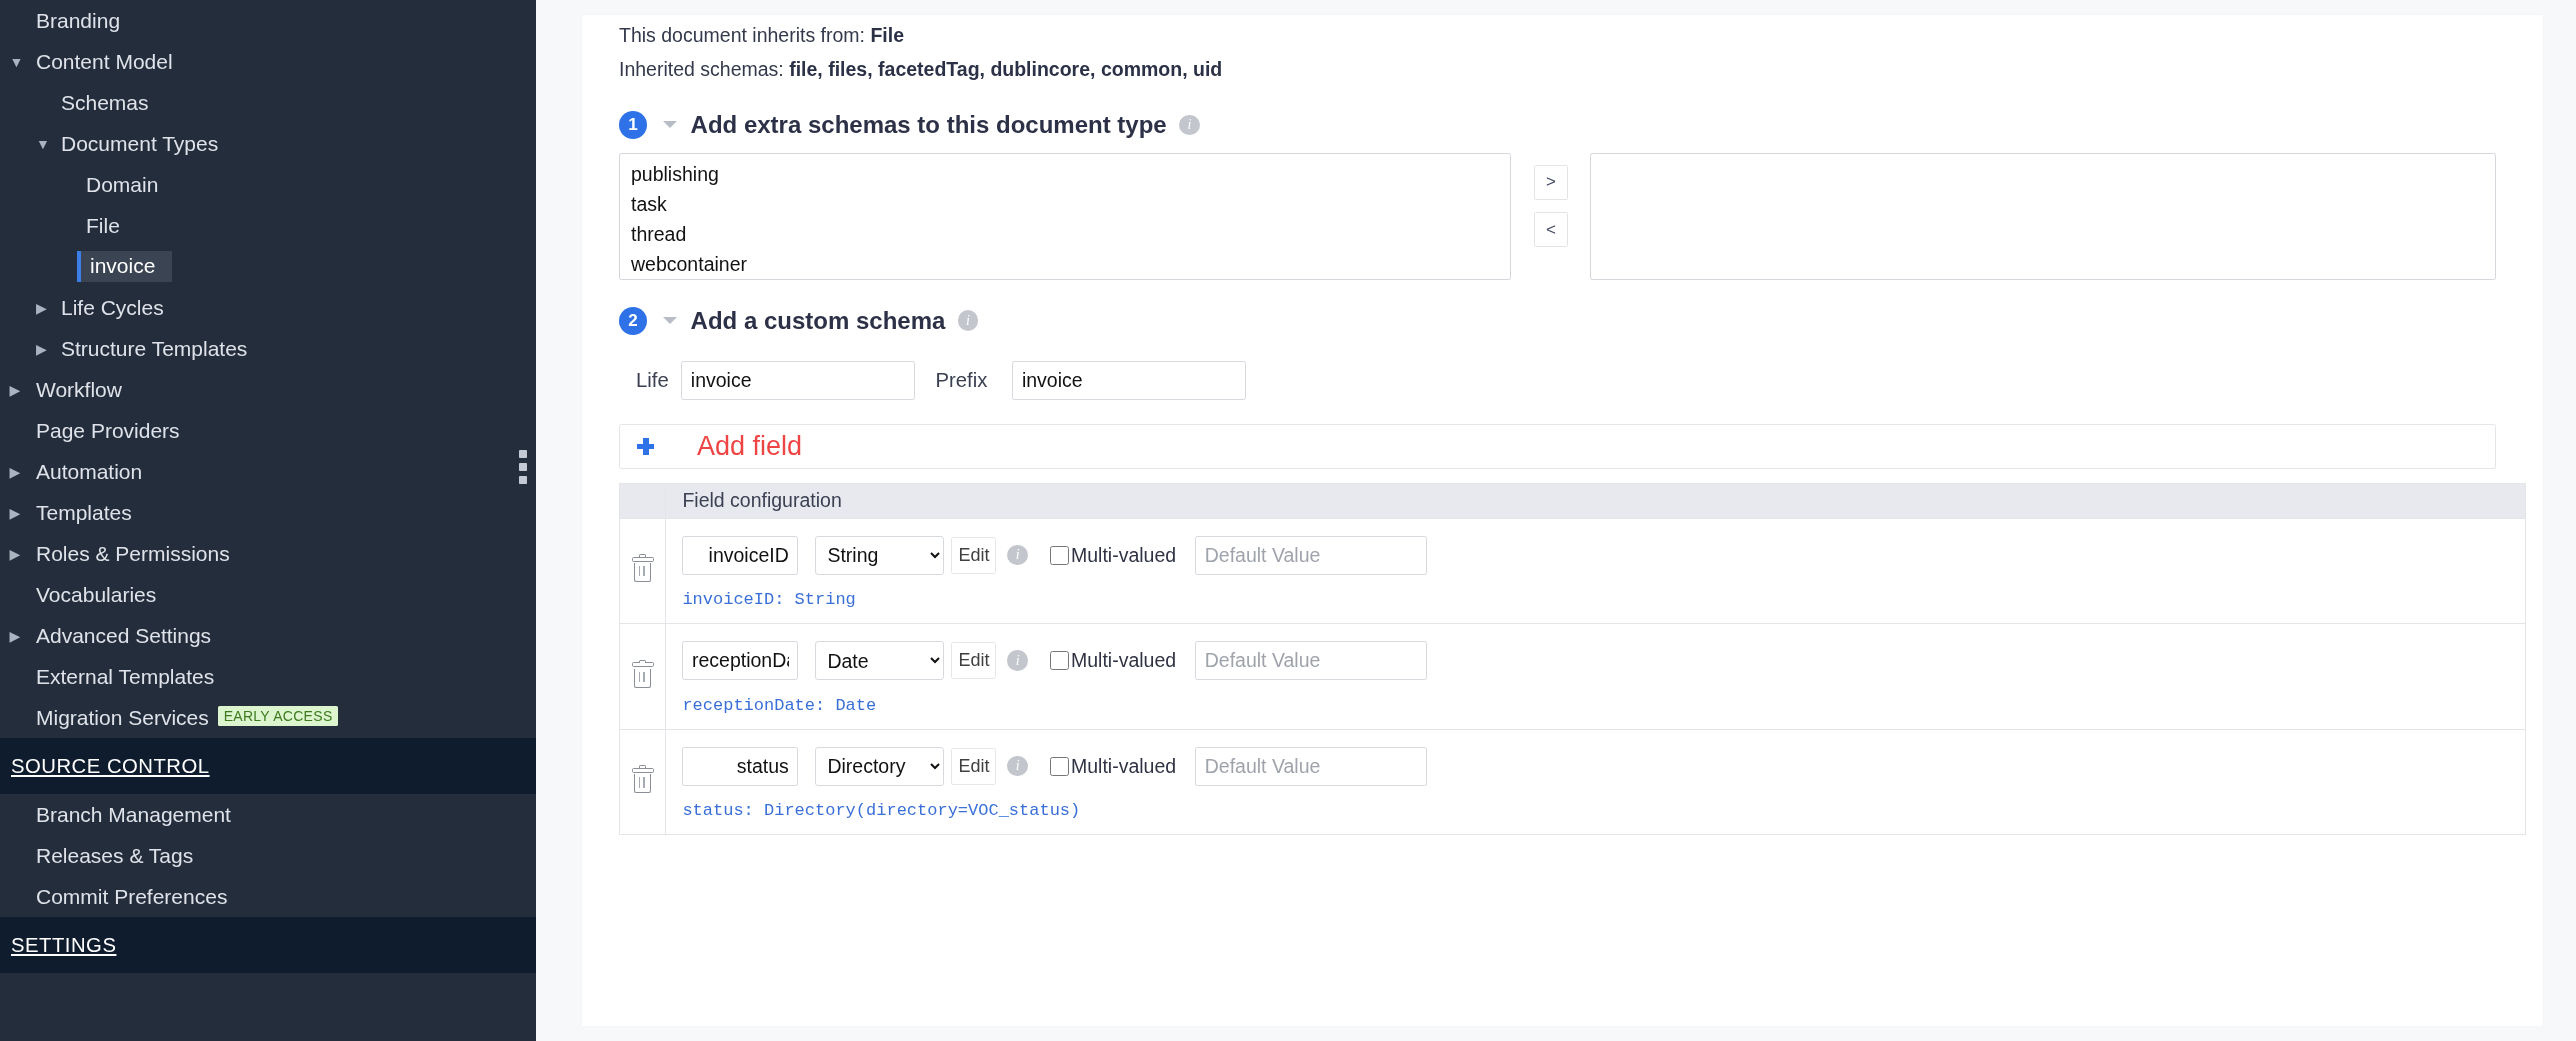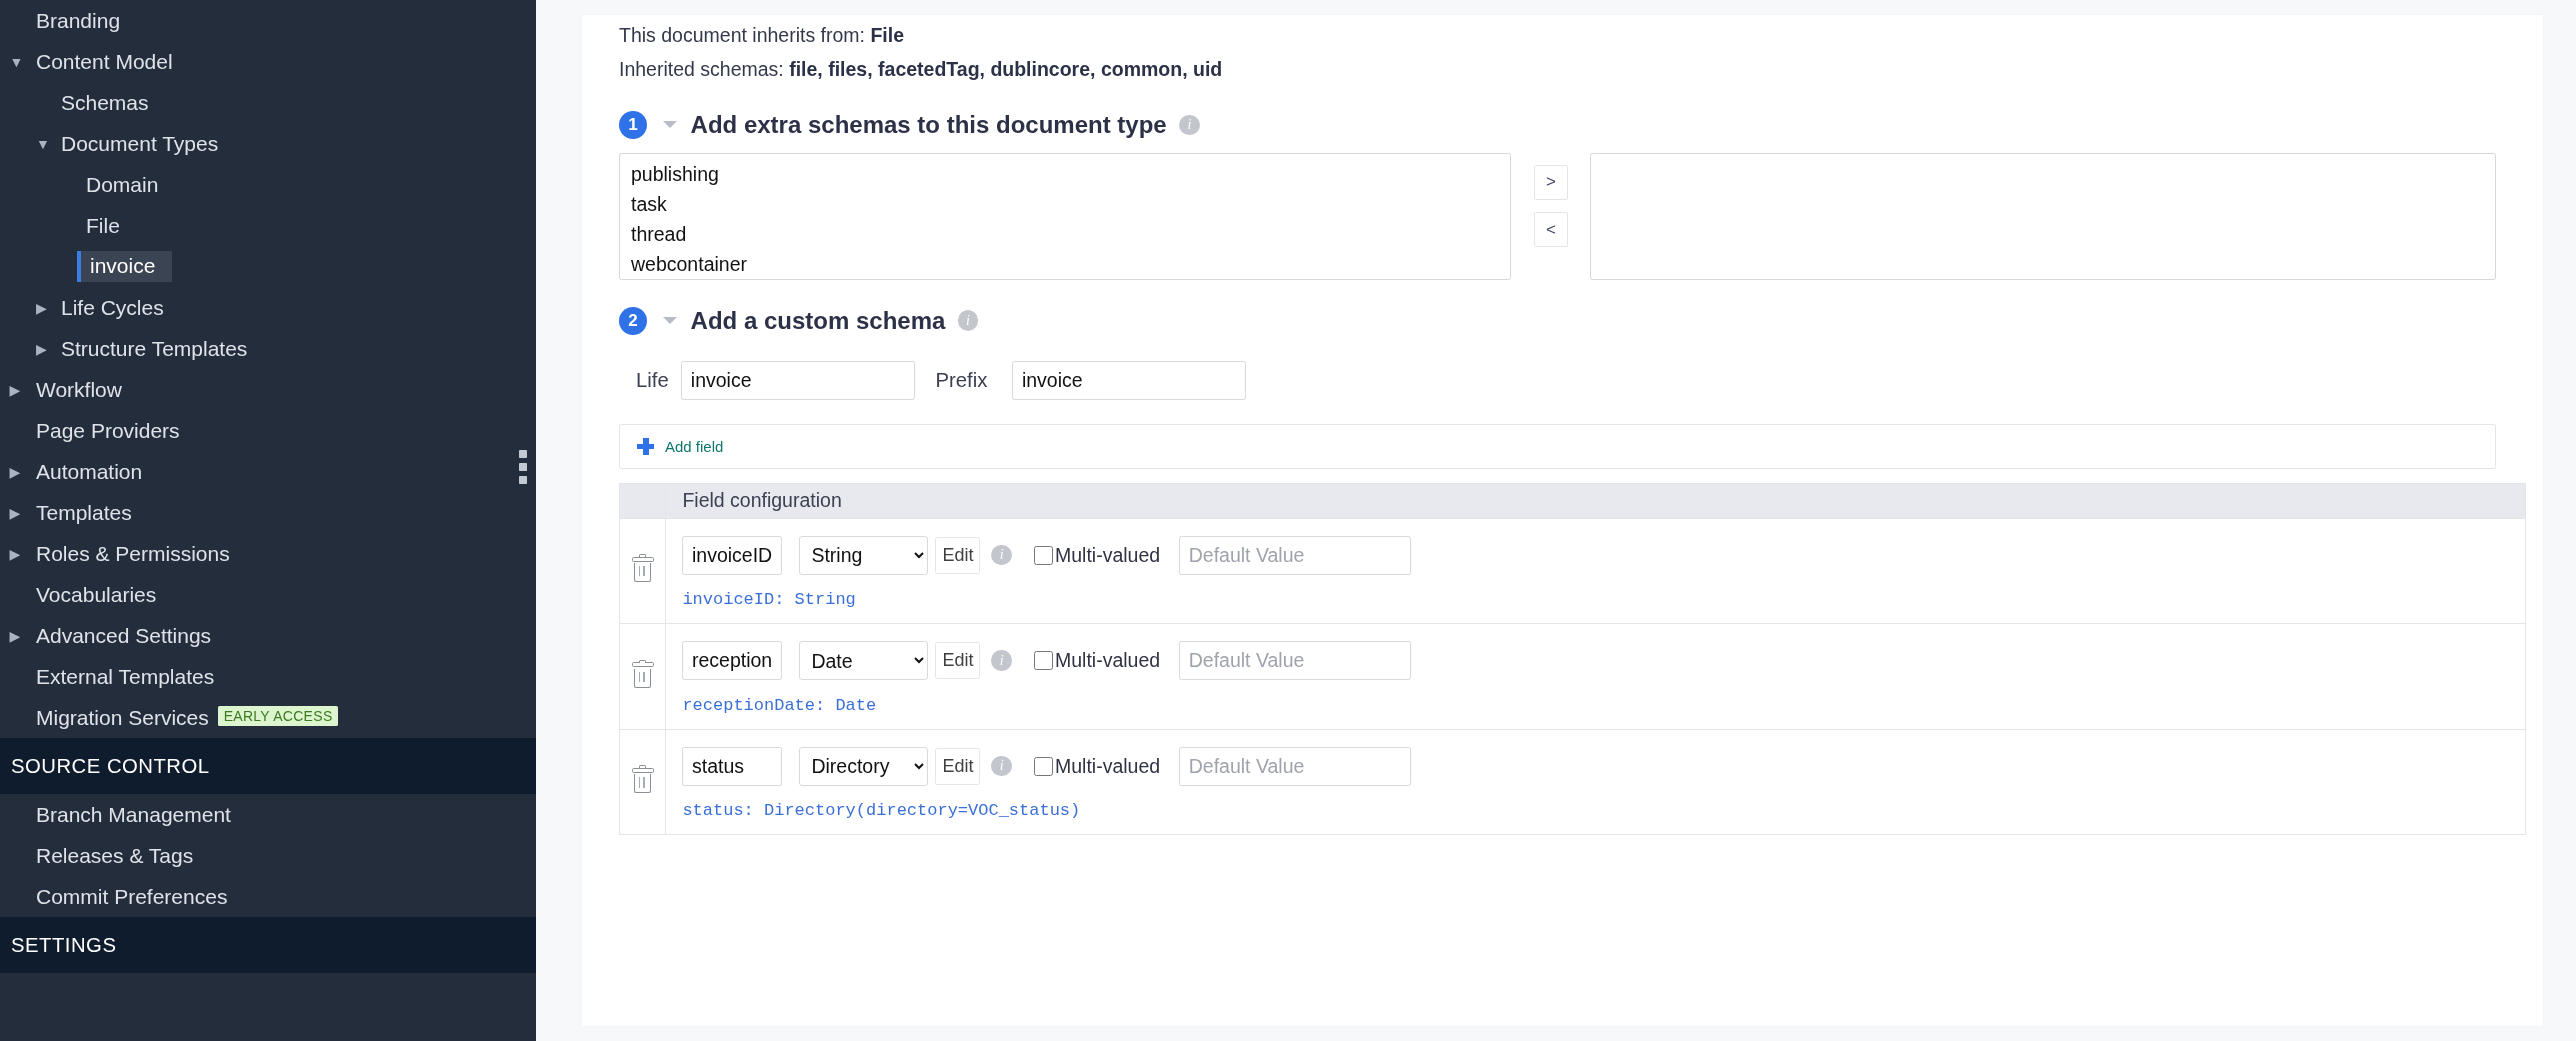--- a/index.html
+++ b/index.html
@@ -58,20 +58,21 @@
 
   .section-head {
     background: #0f1c2e;
     color: #ffffff;
     font-size: 20.3px;
     letter-spacing: 0.5px;
     display: flex;
     align-items: center;
     padding-left: 11px;
     height: 56px;
+    text-decoration: underline;
   }
 
   .badge-ea {
     display: inline-block;
     background: #ddf5cf;
     color: #3b7a1e;
     font-size: 14px;
     letter-spacing: 0.3px;
     padding: 1.6px 5.5px;
     margin-left: 9.4px;
@@ -256,21 +257,21 @@
     position: relative;
     width: 17px; height: 17px;
     flex: 0 0 17px;
     margin-right: 11px;
   }
   .plus-icon:before, .plus-icon:after {
     content: ""; position: absolute; background: #2f72e8;
   }
   .plus-icon:before { left: 6.2px; top: 0; width: 5.5px; height: 17px; }
   .plus-icon:after  { top: 6.2px; left: 0; height: 5.5px; width: 17px; }
-  .add-field-label { font-size: 15px; color: #0f766e; }
+  .add-field-label { font-size: 27px; color: #ef4444; margin-left: 32px; }
 
   table.fields {
     margin-top: 14px;
     border-collapse: collapse;
     width: 1907px;
     background: #fff;
     table-layout: fixed;
   }
   table.fields th, table.fields td {
     border: 0.8px solid #e3e5e9;
@@ -284,21 +285,21 @@
     color: #3b4052;
     text-align: left;
     padding-left: 16.4px;
   }
   th.col-del, td.col-del { width: 46px; padding: 0; background: #fff; text-align: center; }
   thead th.col-del { background: #fff; border-bottom-color: #e3e5e9; }
 
   td.col-body { padding: 17px 0 14px 16.4px; }
 
   .field-controls { display: flex; align-items: center; }
-  .fname { width: 100px; }
+  .fname { width: 116px; text-align: right; }
   select.ftype {
     font-family: "Liberation Sans", sans-serif;
     font-size: 19.5px;
     color: #111;
     height: 39px;
     border: 0.8px solid #d6d9de;
     border-radius: 3.1px;
     background: #fff;
     padding: 0 4.7px 0 7px;
     margin-left: 17px;

